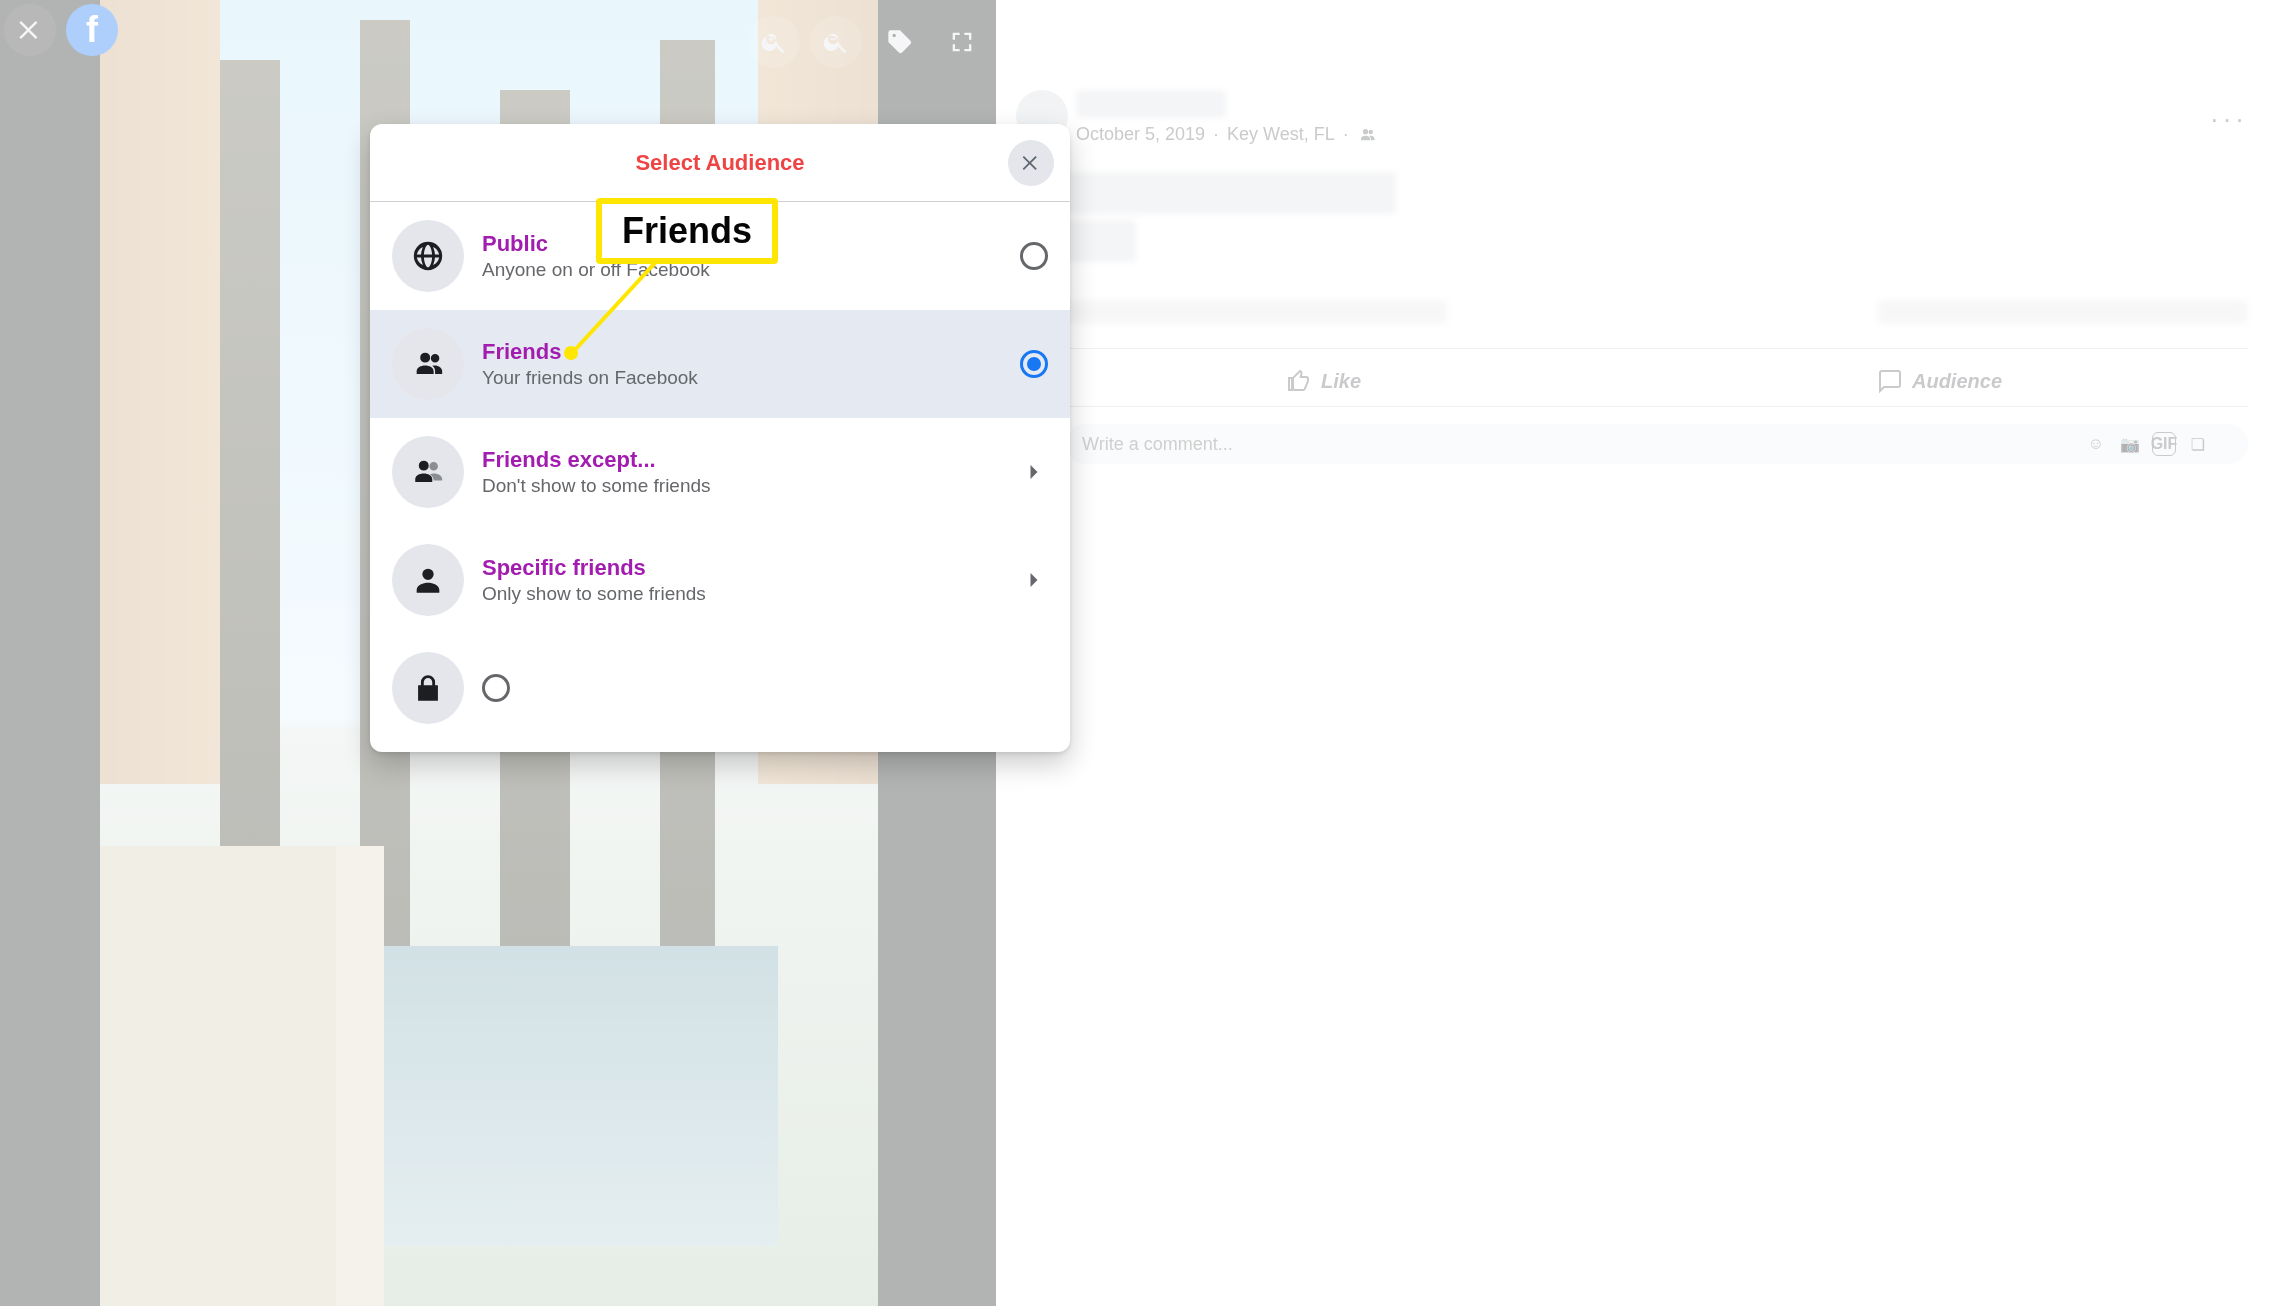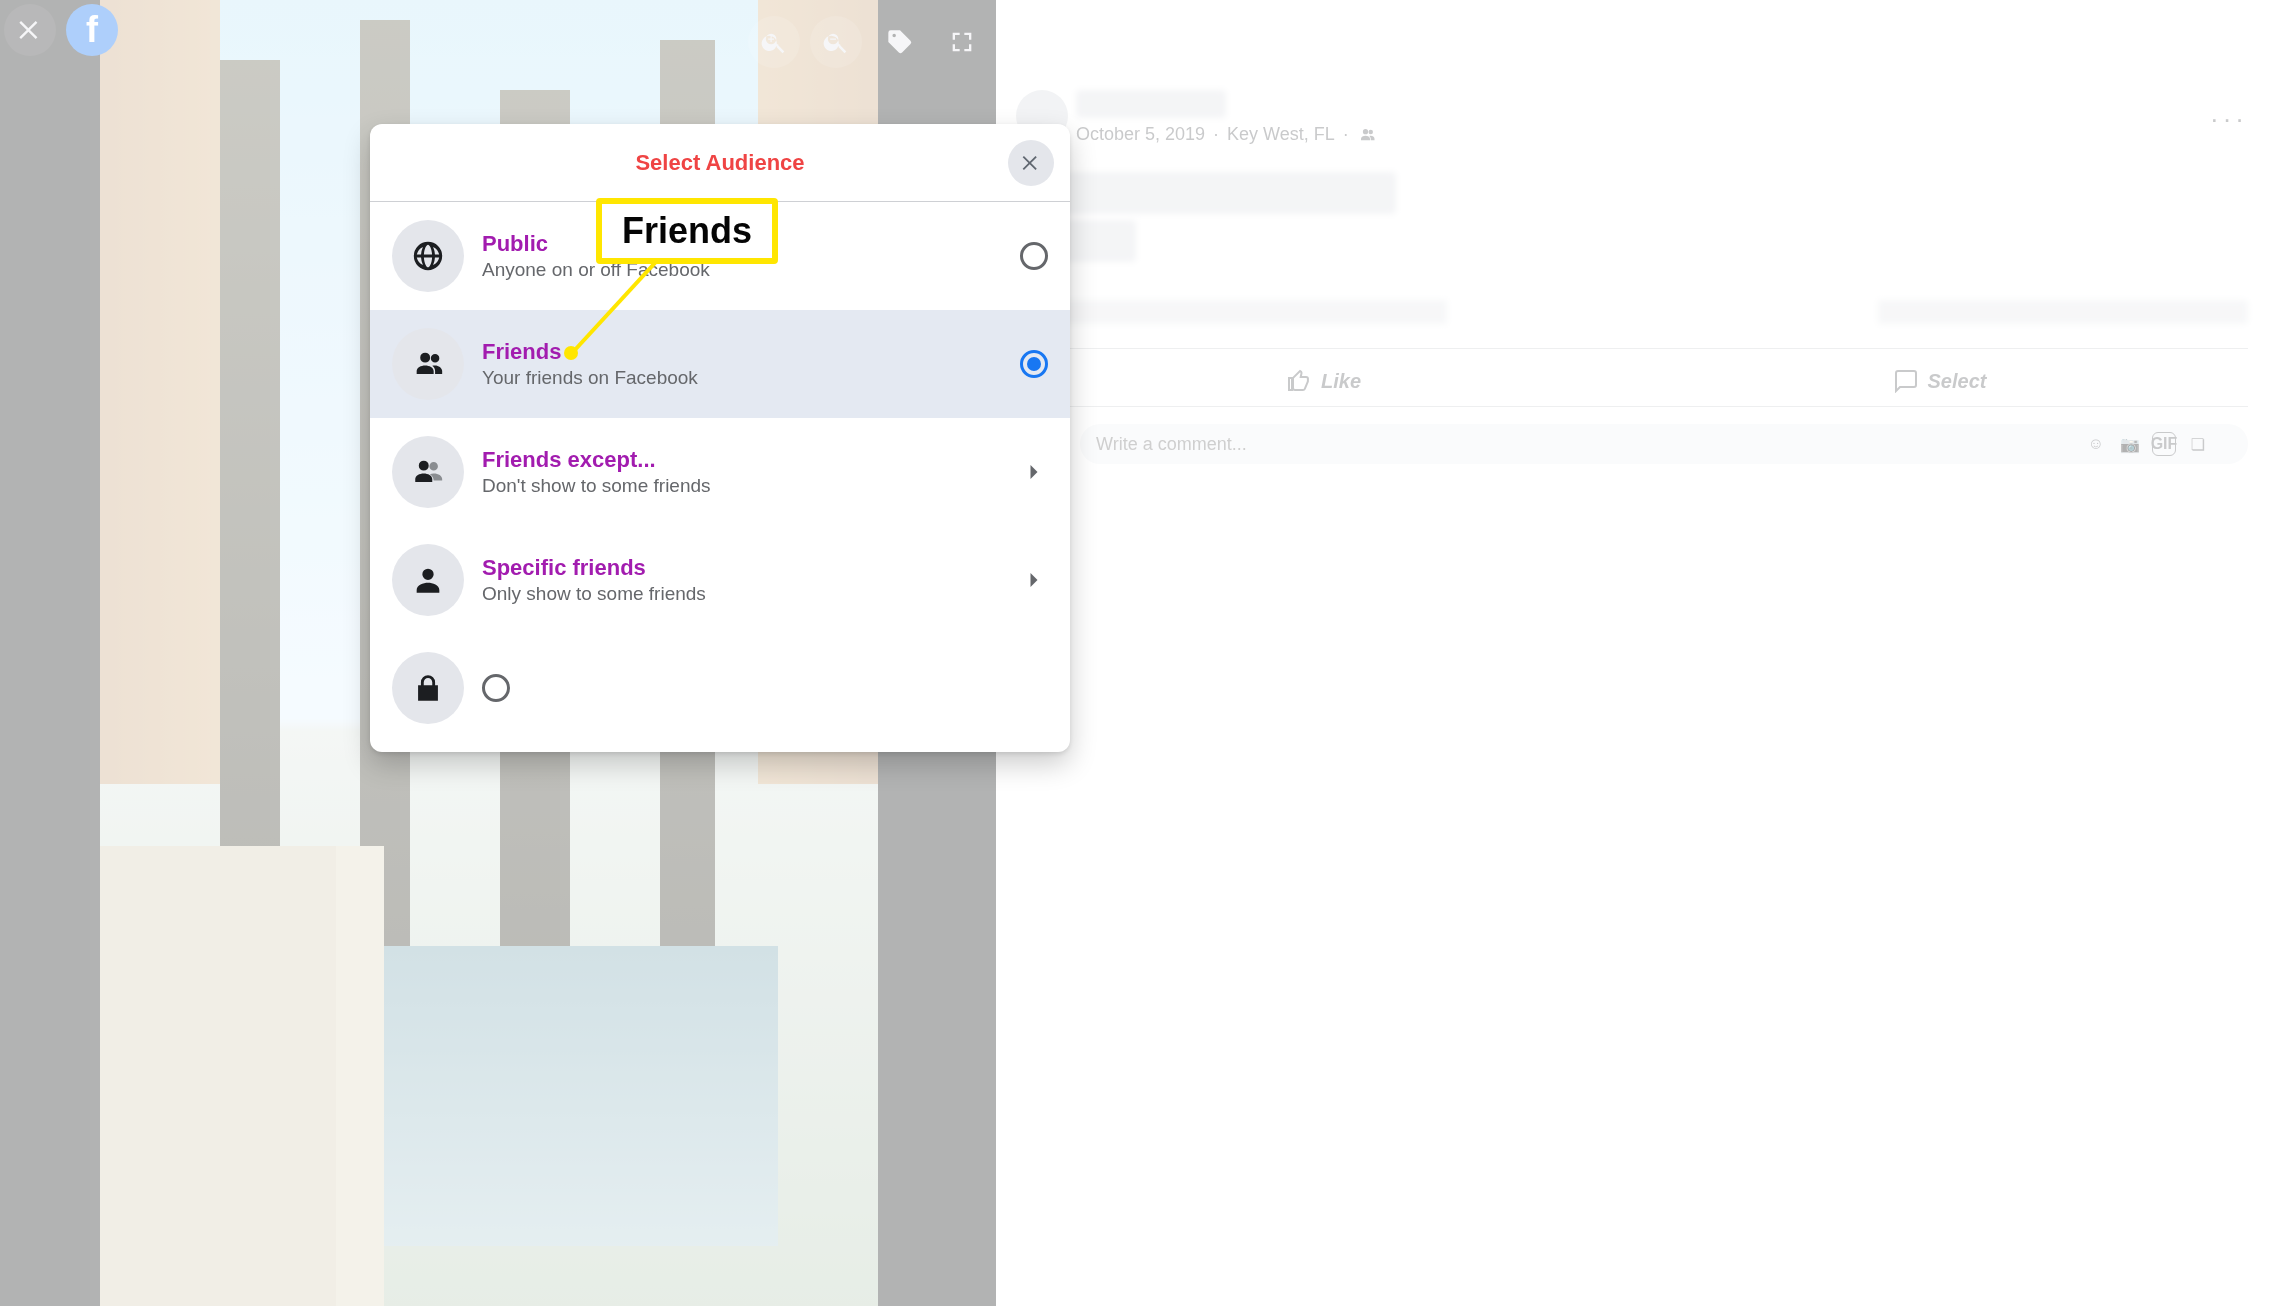--- a/index.html
+++ b/index.html
@@ -49,21 +49,21 @@
   .post-options { position:absolute; right:28px; top:104px; color:#65676b; font-size:26px; letter-spacing:4px; }
   .blurline { background:#dfe1e6; filter: blur(3px); border-radius:4px; position:absolute; }
   .bl1 { left:20px; top:172px; width:380px; height:42px; }
   .bl2 { left:20px; top:220px; width:120px; height:42px; }
   .reactions-blur { left:20px; top:300px; right:28px; height:24px; background:linear-gradient(90deg,#e7e9ec 0 35%, transparent 35% 70%, #e7e9ec 70%); filter:blur(3px); position:absolute; border-radius:4px; }
   .post-divider { position:absolute; left:20px; right:28px; top:348px; height:1px; background:#ced0d4; }
   .actions-row { position:absolute; left:20px; right:28px; top:356px; height:50px; display:flex;font-style:italic; }
   .action { flex:1; display:flex; align-items:center; justify-content:center; gap:10px; color:#65676b; font-weight:600; font-size:20px; }
   .action svg { width:24px; height:24px; fill:none; stroke:#65676b; stroke-width:2; }
   .post-divider2 { position:absolute; left:20px; right:28px; top:406px; height:1px; background:#ced0d4; }
-  .comment-row { position:absolute; left:20px; right:28px; top:420px; height:48px; display:flex; align-items:center; gap:24px; }
+  .comment-row { position:absolute; left:20px; right:28px; top:420px; height:48px; display:flex; align-items:center; gap:10px; }
   .comment-av { width:40px; height:40px; border-radius:50%; background:#dadde1; }
   .comment-input { flex:1; height:40px; border:none; background:#f0f2f5; border-radius:20px; padding:0 110px 0 16px; font-size:18px; color:#65676b; }
   .comment-icons { position:absolute; right:38px; display:flex; gap:10px; }
   .comment-icons span { width:24px; height:24px; border-radius:6px; display:flex; align-items:center; justify-content:center; color:#65676b; font-size:16px; }
   .gif-badge { border:1px solid #65676b; border-radius:4px; font-size:10px; padding:0 2px; font-weight:700; }
 
   
   .overlay { position:absolute; inset:0; background: rgba(255,255,255,.65); }
   .modal { position:absolute; left:370px; top:124px; width:700px; background:#fff; border-radius:12px; box-shadow: 0 12px 28px rgba(0,0,0,.2), 0 2px 4px rgba(0,0,0,.1); overflow:hidden; }
   .modal-header { height:78px; display:flex; align-items:center; justify-content:center; border-bottom:1px solid #ced0d4; position:relative; }
@@ -177,21 +177,21 @@
     <div class="action">
       <svg viewBox="0 0 24 24">
           <path d="M2 21h3V9H2v12zm19-11c0-1.1-.9-2-2-2h-5.3l.8-3.8V3.9c0-.4-.2-.8-.4-1.1L13 2 6.6 8.4C6.2 8.8 6 9.3 6 9.8V19c0 1.1.9 2 2 2h8c.8 0 1.5-.5 1.8-1.2l2.9-6.8c.1-.3.2-.5.2-.8v-2z"></path>
         </svg>
       <span>Like</span>
     </div>
     <div class="action">
       <svg viewBox="0 0 24 24">
           <path d="M20 2H4a2 2 0 0 0-2 2v18l4-4h14a2 2 0 0 0 2-2V4a2 2 0 0 0-2-2z"></path>
         </svg>
-      <span>Select</span>
+      <span>Audience</span>
     </div>
   </div>
   <div class="post-divider2"></div>
   <div class="comment-row">
     <div class="comment-av"></div>
     <input class="comment-input" placeholder="Write a comment..." style="">
     <div class="comment-icons">
       <span>☺</span>
       <span>📷</span>
       <span class="gif-badge">GIF</span>

